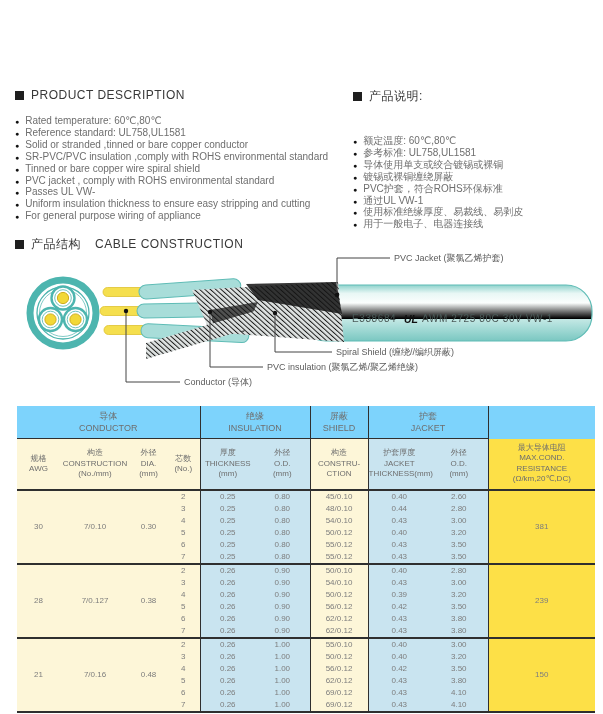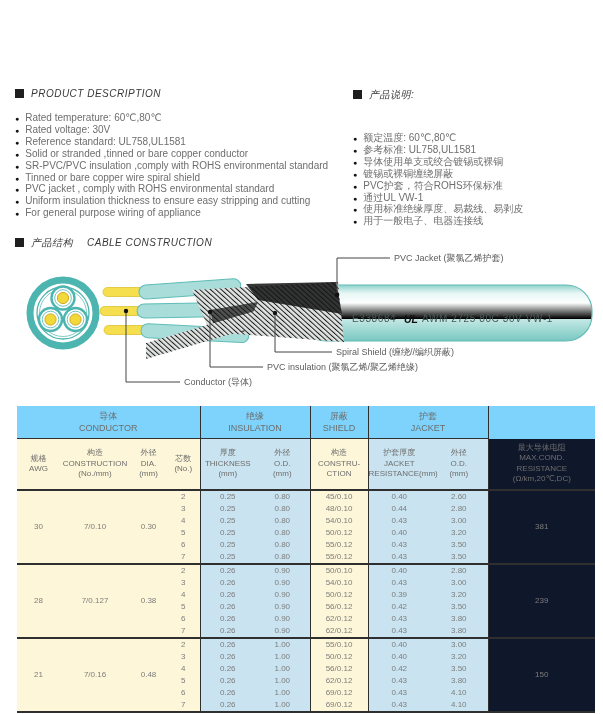--- a/index.html
+++ b/index.html
@@ -5,61 +5,61 @@
   html,body{margin:0;padding:0;}
   body{
     width:603px;height:714px;position:relative;overflow:hidden;
     background:#ffffff;
     font-family:"Liberation Sans","DejaVu Sans",sans-serif;
     color:#6b6b6b;
   }
   .abs{position:absolute;}
   
   .sec-heading{
-    font-size:10px;color:#383838;letter-spacing:.5px;white-space:nowrap;font-style:italic;
+    font-size:12px;color:#383838;letter-spacing:.5px;white-space:nowrap;
   }
   .sq{display:inline-block;width:9px;height:9px;background:#1f1f1f;margin-right:7px;vertical-align:-1px;}
   .gap{display:inline-block;width:14px;}
   
   .blist{font-size:10px;line-height:10.9px;color:#6e6e6e;}
   .blist .item{white-space:nowrap;}
   .blist .item::before{content:"●";font-size:7px;margin-right:6px;color:#111;}
   
   table.spec{
     border-collapse:collapse;table-layout:fixed;width:578px;
     font-size:8px;color:#7d7d7d;
     border-bottom:2px solid #2f2f2f;
   }
   table.spec th,table.spec td{padding:0;text-align:center;vertical-align:middle;font-weight:normal;}
   .cream{background:#fdf6d8;}
   .blue{background:#c9e4f0;}
-  .white{background:#0f172a;}
+  .white{background:#fde047;}
   .br{border-right:1px solid #2f2f2f;}
   tr.grp th{height:32px;background:#7dd3fc;border-bottom:1px solid #2f2f2f;font-size:9px;color:#6e6e6e;line-height:12px;}
   tr.grp th.nob{border-bottom:none;}
   tr.sub th{height:50px;border-bottom:2px solid #2f2f2f;font-size:8px;line-height:10.5px;color:#6e6e6e;}
   tbody tr{height:12px;line-height:12px;}
   tr.bt td{border-top:2px solid #2f2f2f;}
   
   .dia-label{font-size:9px;fill:#5c5c5c;}
   .marking{font-size:10px;fill:#4a5a58;letter-spacing:.6px;}
 </style>
 </head>
 <body>
 
 <div class="abs" style="left:15px;top:88px;width:335px;">
   <div class="sec-heading"><span class="sq"></span><span>PRODUCT DESCRIPTION</span></div>
   <div class="blist" style="margin-top:14px;">
     <div class="item">Rated temperature: 60℃,80℃</div>
-    <div class="item">Rated voltage: 30V</div>
     <div class="item">Reference standard: UL758,UL1581</div>
     <div class="item">Solid or stranded ,tinned or bare copper conductor</div>
     <div class="item">SR-PVC/PVC insulation ,comply with ROHS environmental standard</div>
     <div class="item">Tinned or bare copper wire spiral shield</div>
     <div class="item">PVC jacket , comply with ROHS environmental standard</div>
+    <div class="item">Passes UL VW-</div>
     <div class="item">Uniform insulation thickness to ensure easy stripping and cutting</div>
     <div class="item">For general purpose wiring of appliance</div>
   </div>
 </div>
 
 <div class="abs" style="left:353px;top:88px;width:248px;">
   <div class="sec-heading"><span class="sq"></span><span>产品说明:</span></div>
   <div class="blist" style="margin-top:31px;">
     <div class="item">额定温度: 60℃,80℃</div>
     <div class="item">参考标准: UL758,UL1581</div>
@@ -216,21 +216,21 @@
           <div>(mm)</div>
         </th>
       <th class="cream br">
           <div>构造</div>
           <div>CONSTRU-</div>
           <div>CTION</div>
         </th>
       <th class="blue">
           <div>护套厚度</div>
           <div>JACKET</div>
-          <div>RESISTANCE(mm)</div>
+          <div>THICKNESS(mm)</div>
         </th>
       <th class="blue br">
           <div>外径</div>
           <div>O.D.</div>
           <div>(mm)</div>
         </th>
       <th class="white">
           <div>最大导体电阻</div>
           <div>MAX.COND.</div>
           <div>RESISTANCE</div>

